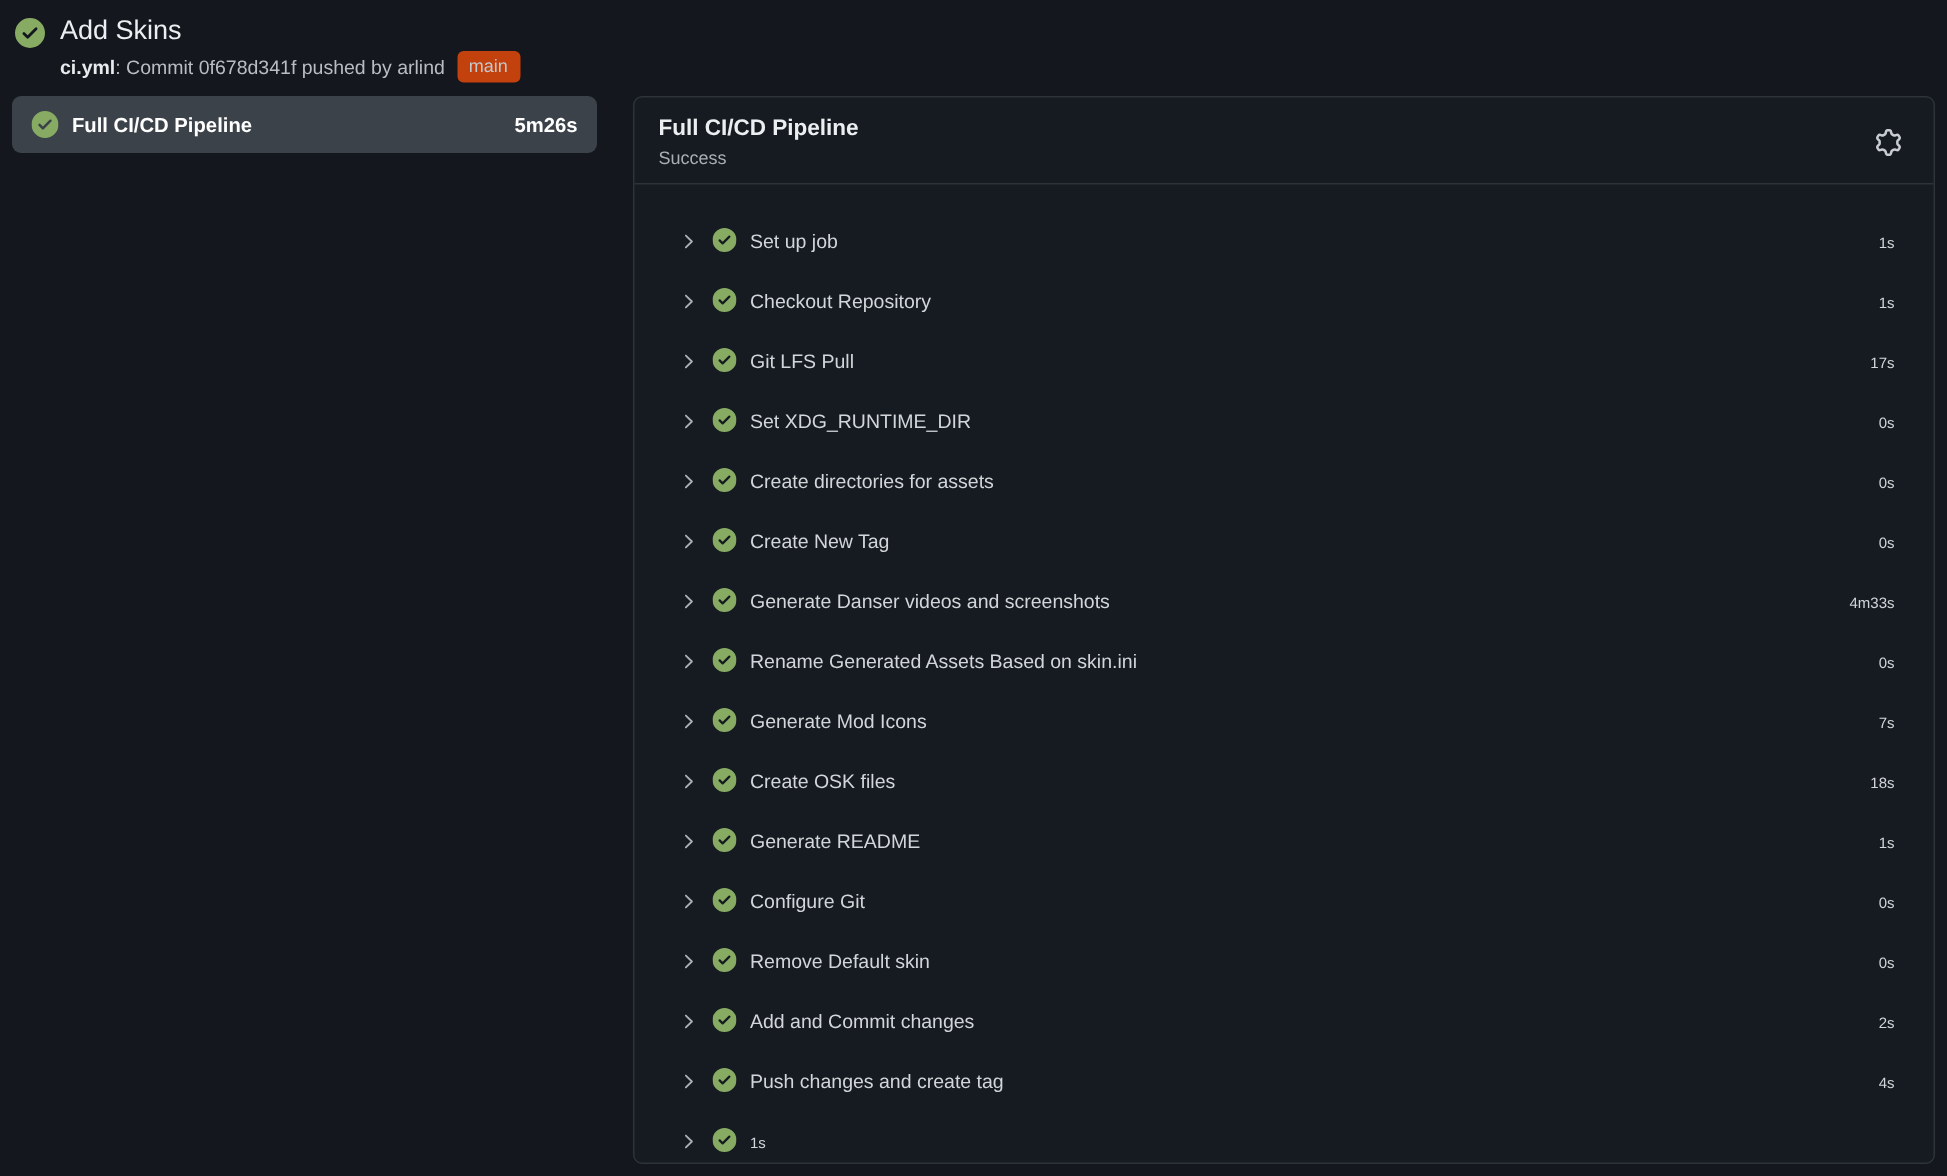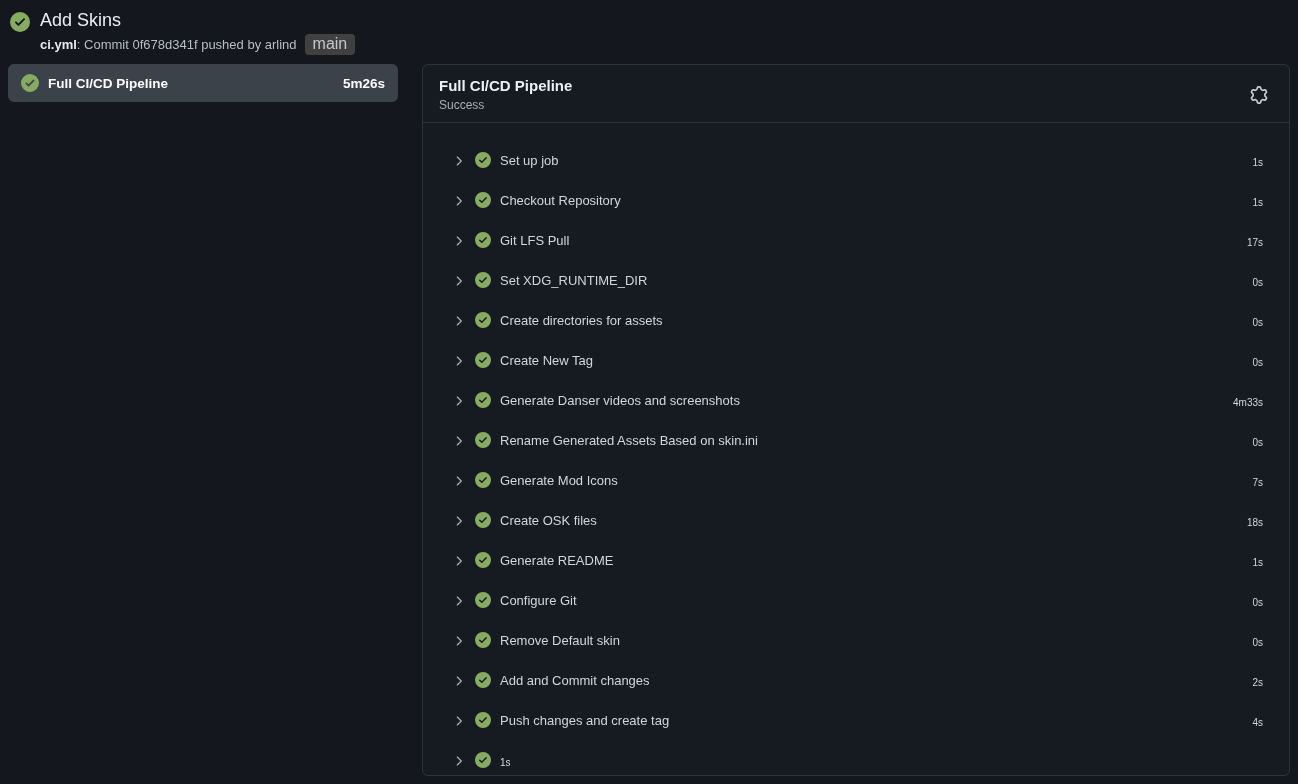--- a/index.html
+++ b/index.html
@@ -26,21 +26,21 @@
   
   .run-header{display:flex;align-items:flex-start;gap:10px;padding:2px 2px 0;}
   .run-status-icon{margin-top:4px;display:flex;color:var(--success);}
   .run-status-icon svg{width:20px;height:20px;}
   .run-header-text{display:flex;flex-direction:column;}
   .run-title{font-size:18px;font-weight:500;color:var(--text_primary);line-height:24px;}
   .commit-line{margin-top:2px;font-size:13px;color:#b8bdc3;display:flex;align-items:center;line-height:18px;}
   .commit-file{font-weight:700;color:#e8ebed;white-space:pre;}
   .branch-badge{
     display:inline-block;margin-left:8px;padding:1px 8px 2px;
-    background:#404040;border-radius:4px;color:#c3c8cd;font-size:16px;
+    background:#c2410c;border-radius:4px;color:#c3c8cd;font-size:12px;
   }
 
   
   .content{display:flex;align-items:flex-start;gap:24px;margin-top:9px;}
   .left-col{width:390px;flex-shrink:0;}
   .job-card{
     display:flex;align-items:center;gap:9px;
     background:var(--card_bg);border-radius:6px;
     padding:10px 13px;cursor:pointer;
   }

